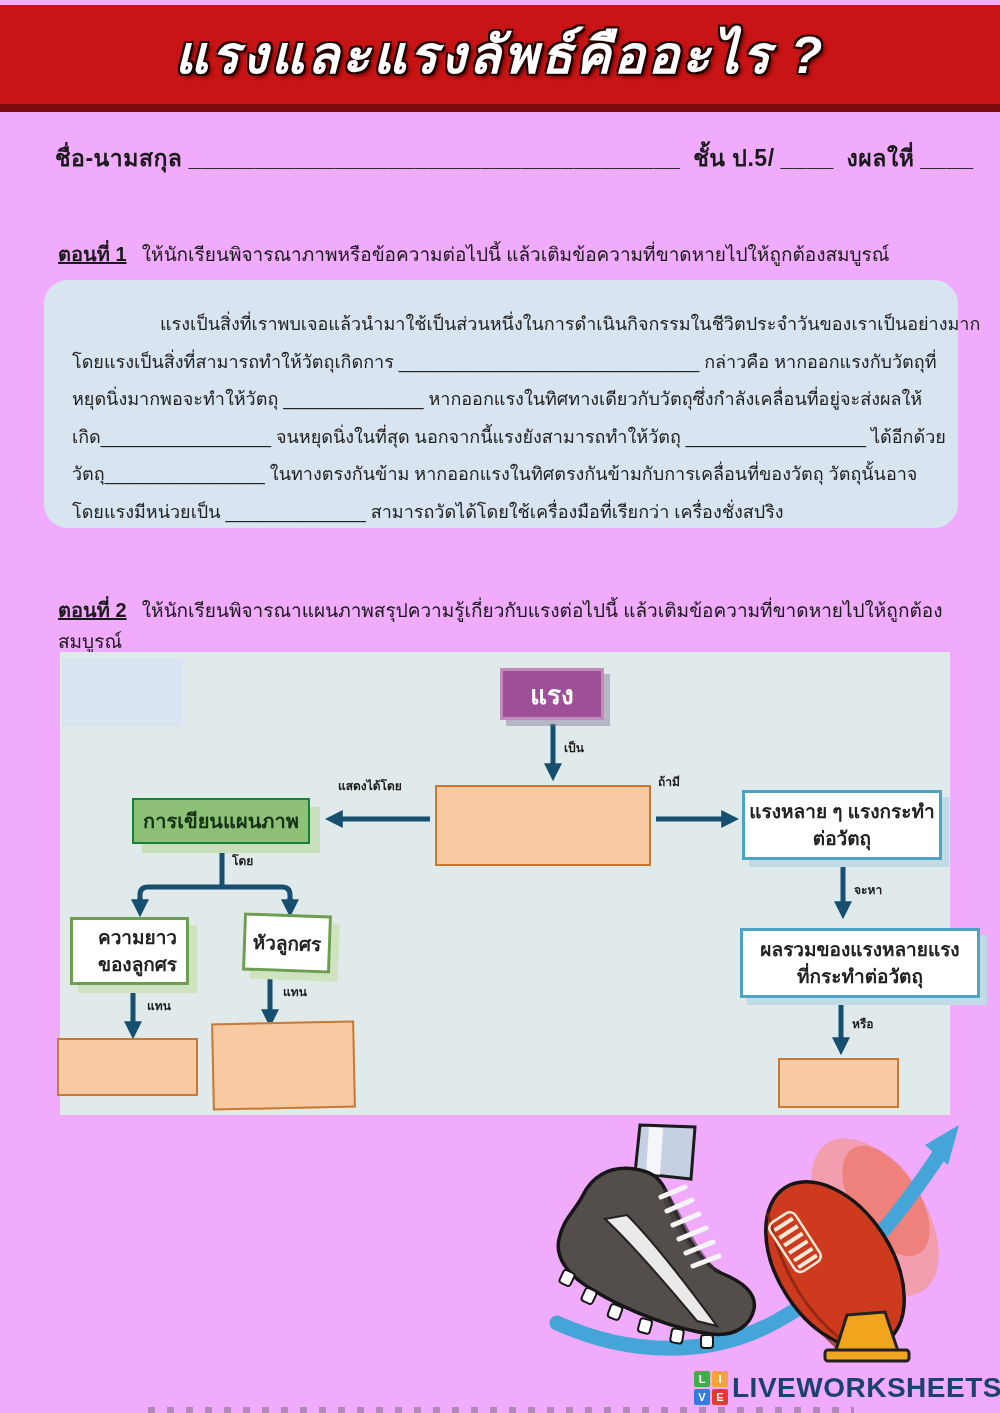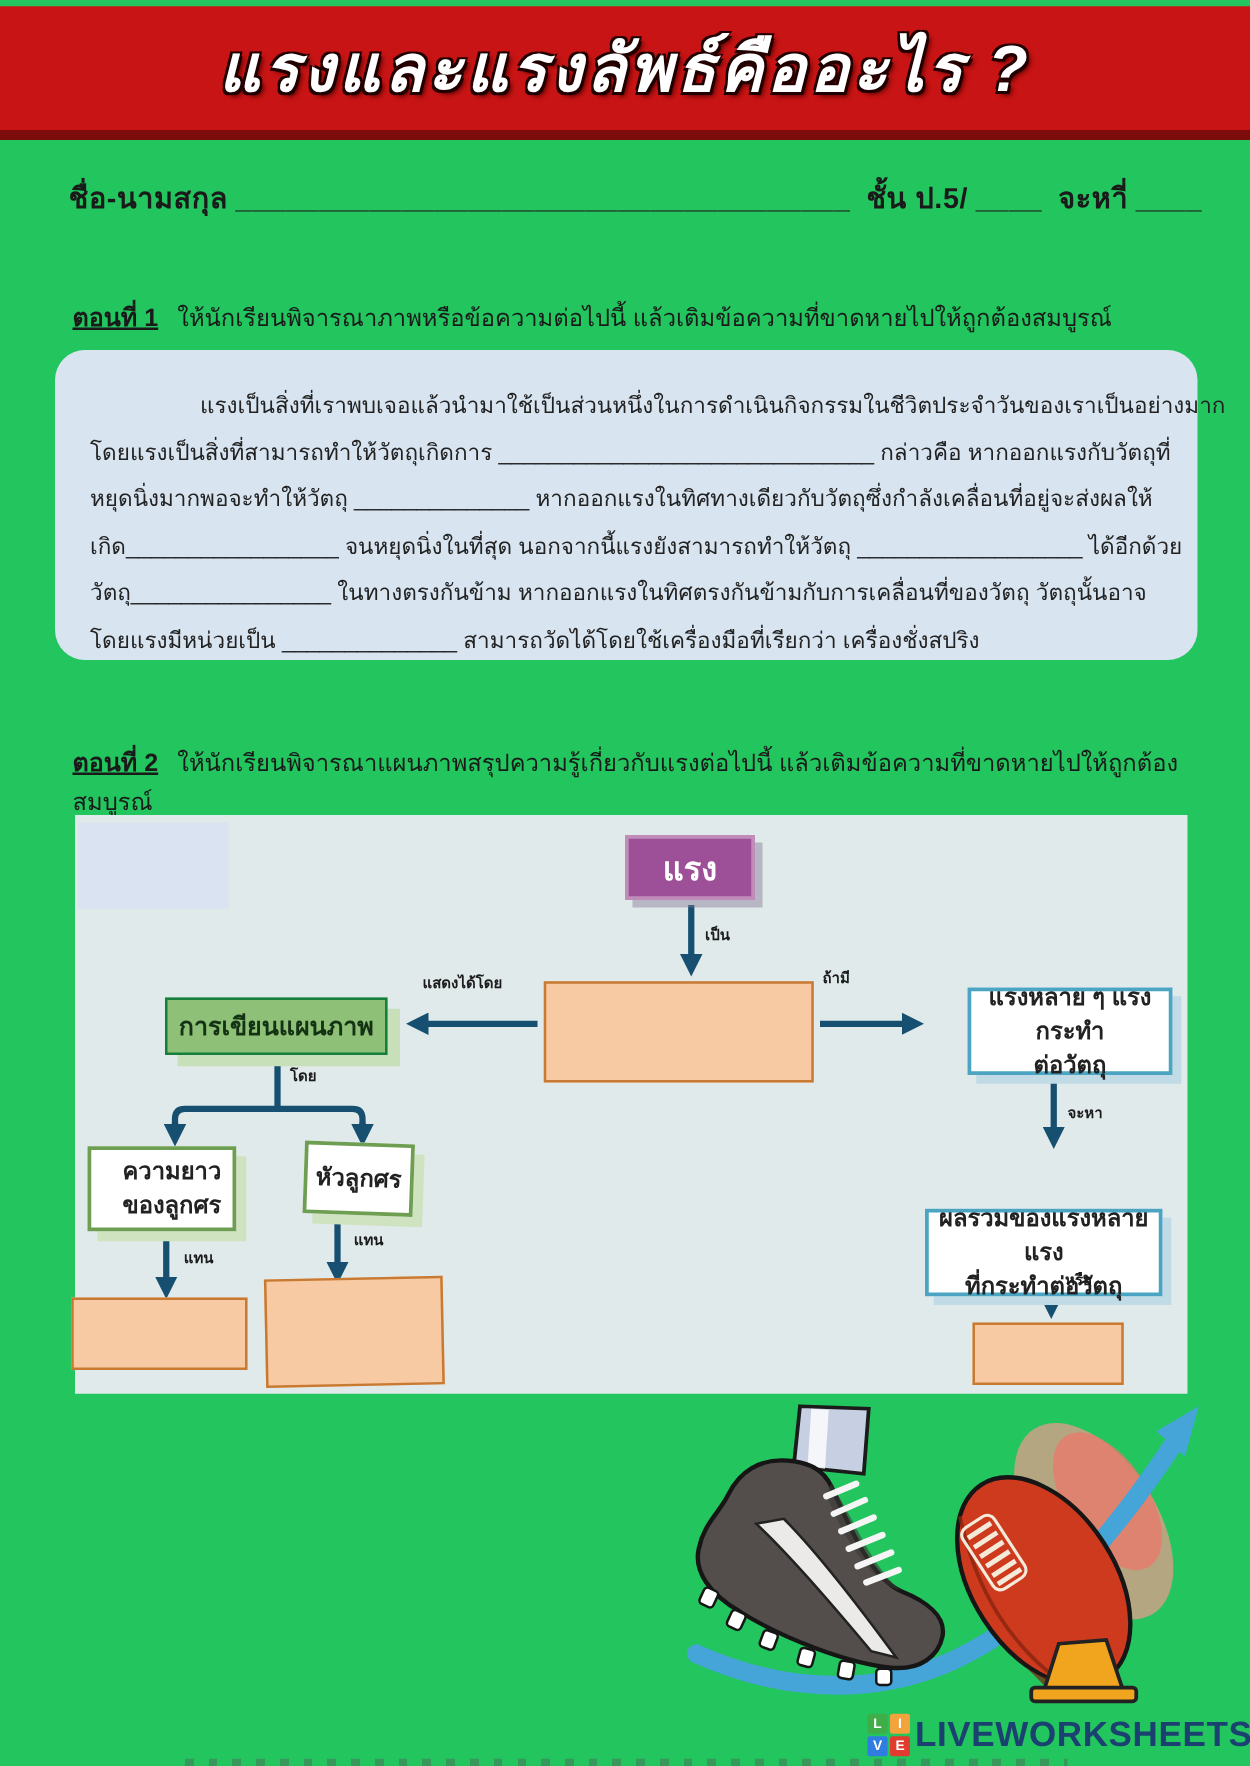--- a/index.html
+++ b/index.html
@@ -1,16 +1,16 @@
 <!DOCTYPE html>
 <html><head>
 <meta charset="utf-8">
 <style>
   html,body{margin:0;padding:0;background:#fff;}
-  .page{position:relative;width:1000px;height:1413px;background:#22c55e;overflow:hidden;
+  .page{position:relative;width:1000px;height:1413px;background:#f0abfc;overflow:hidden;
         font-family:"Liberation Sans",sans-serif;color:#1a1a1a;}
 
   
   .header{position:absolute;left:0;top:5px;width:1000px;height:99px;background:#c81414;
           border-bottom:8px solid #7d0d0d;display:flex;align-items:center;justify-content:center;}
   .header .title{font-size:52px;font-weight:bold;font-style:italic;color:#fff;letter-spacing:3px;
           text-shadow:-2px -2px 0 #200,2px -2px 0 #200,-2px 2px 0 #200,2px 2px 0 #200,3px 3px 4px #500;}
 
   
   .student-line{position:absolute;left:55px;top:140px;width:905px;font-size:23px;font-weight:bold;
@@ -41,22 +41,22 @@
   .o-mid{left:152px;top:370px;width:143px;height:87px;transform:rotate(-1.2deg);}
   .o-right{left:718px;top:406px;width:121px;height:50px;}
   .green{left:72px;top:146px;width:178px;height:46px;background:#8fc077;border:2px solid #15803d;
           box-shadow:10px 9px 0 #c8e0ba;font-size:20px;font-weight:bold;color:#143314;}
   .wgreen{background:#fff;border:3px solid #6e9e51;box-shadow:8px 8px 0 #cfe3c0;
           font-size:19px;font-weight:bold;color:#222;line-height:27px;}
   .wg-a{left:10px;top:265px;width:119px;height:68px;padding-left:16px;}
   .wg-b{left:183px;top:262px;width:88px;height:58px;transform:rotate(2deg);}
   .wteal{background:#fff;border:3px solid #4aa4c2;box-shadow:7px 7px 0 #c0dbe6;
           font-size:19px;font-weight:bold;color:#222;line-height:27px;}
-  .wt-1{left:682px;top:138px;width:164px;height:70px;margin-left:32px;}
-  .wt-2{left:680px;top:276px;width:190px;height:70px;margin-top:39px;}
+  .wt-1{left:682px;top:138px;width:200px;height:70px;}
+  .wt-2{left:680px;top:276px;width:240px;height:70px;}
   .dg-label{position:absolute;font-size:12px;font-weight:bold;color:#1b1b1b;white-space:nowrap;}
   .arrow-layer{position:absolute;left:0;top:0;}
 
   
   .kick{position:absolute;left:545px;top:1123px;}
 
   
   .brand{position:absolute;left:694px;top:1371px;display:flex;align-items:center;}
   .brand-grid{display:grid;grid-template-columns:16px 16px;grid-template-rows:16px 16px;gap:2px;margin-right:4px;}
   .brand-sq{display:flex;align-items:center;justify-content:center;color:#fff;font-size:11px;
@@ -72,21 +72,21 @@
 
 <div class="page">
 
   <div class="header">
     <div class="title">แรงและแรงลัพธ์คืออะไร ?</div>
   </div>
 
   <div class="student-line">
     <span>ชื่อ-นามสกุล</span><span>_____________________________________</span>
     <span>ชั้น ป.5/</span><span>____</span>
-    <span>จะหาี่</span><span>____</span>
+    <span>งผลใหี่</span><span>____</span>
   </div>
 
   <div class="section-line sec1">
     <span class="sec-head">ตอนที่ 1</span>
     <span>ให้นักเรียนพิจารณาภาพหรือข้อความต่อไปนี้ แล้วเติมข้อความที่ขาดหายไปให้ถูกต้องสมบูรณ์</span>
   </div>
 
   <div class="info-box">
     <div class="pline indent">แรงเป็นสิ่งที่เราพบเจอแล้วนำมาใช้เป็นส่วนหนึ่งในการดำเนินกิจกรรมในชีวิตประจำวันของเราเป็นอย่างมาก</div>
     <div class="pline">โดยแรงเป็นสิ่งที่สามารถทำให้วัตถุเกิดการ ______________________________ กล่าวคือ หากออกแรงกับวัตถุที่</div>

